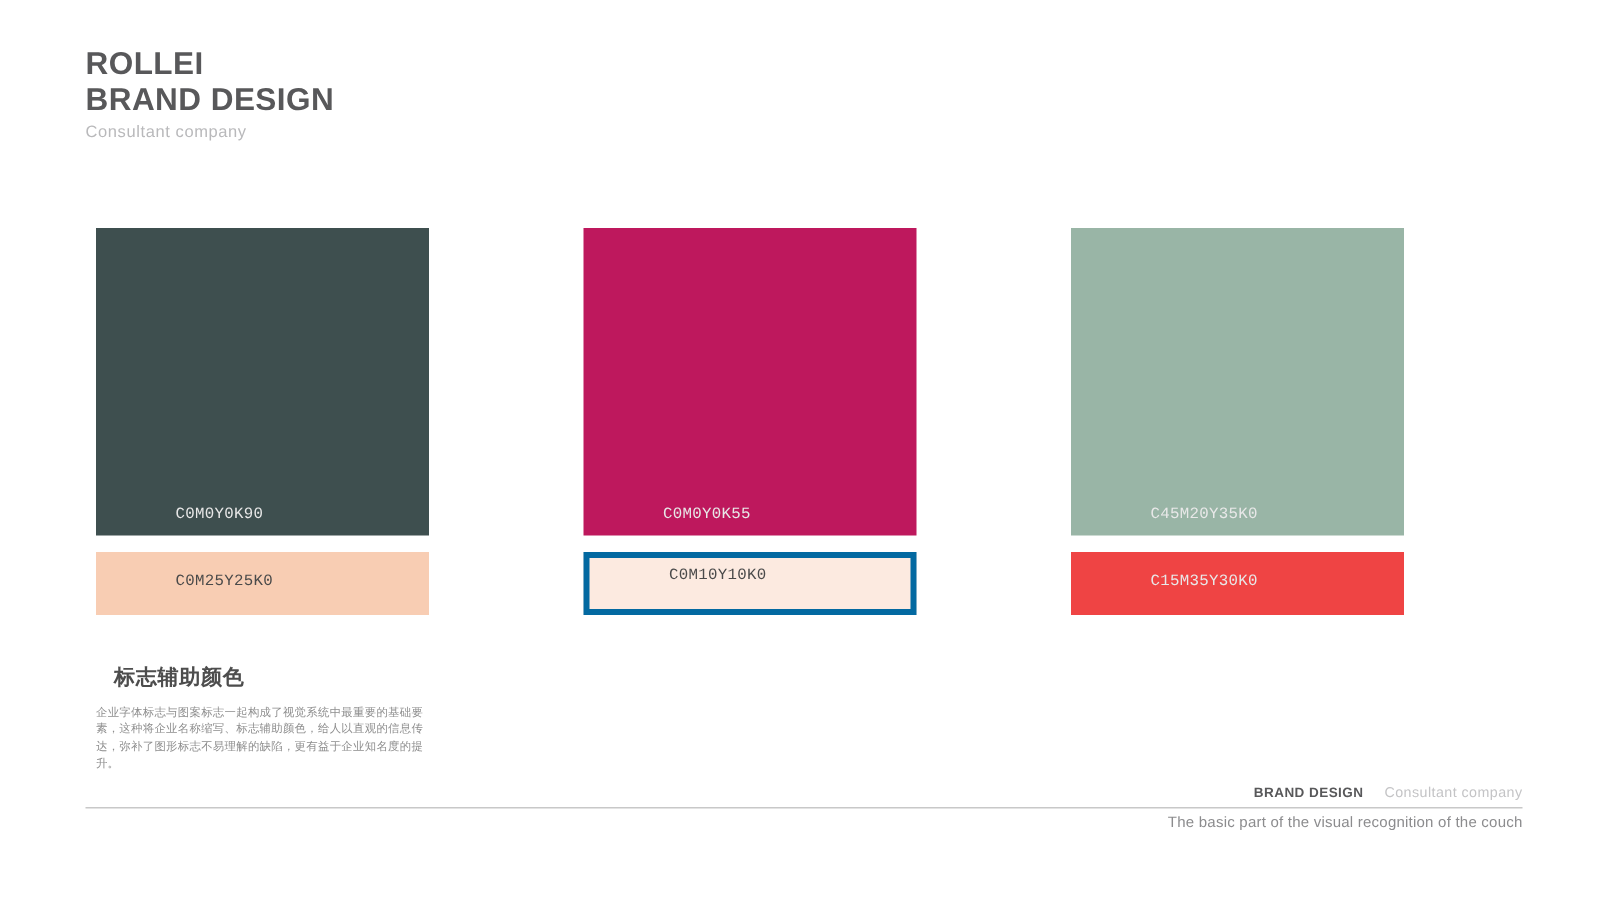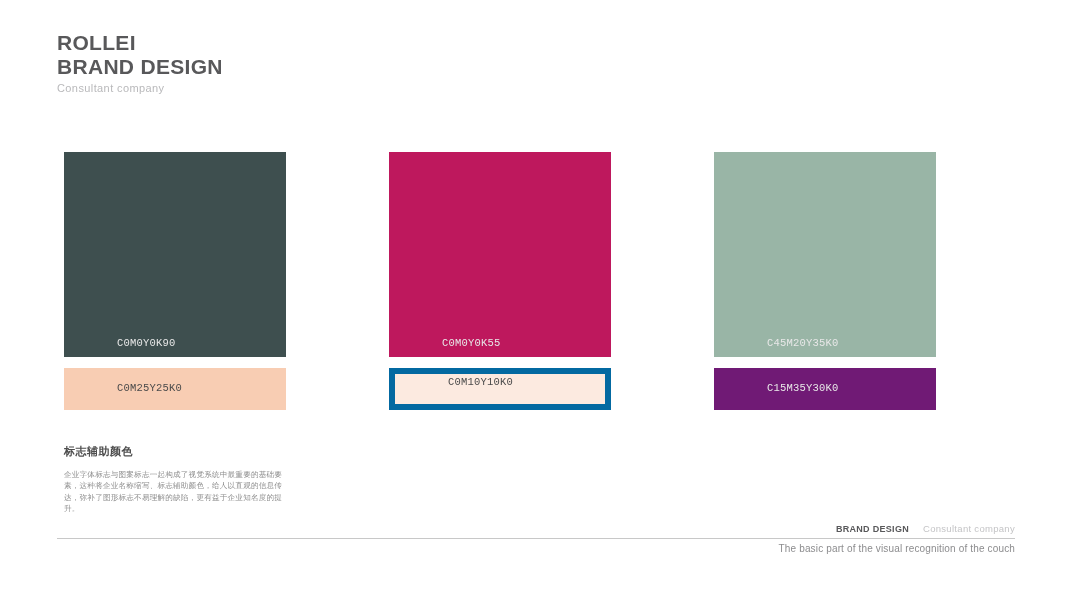--- a/index.html
+++ b/index.html
@@ -70,21 +70,21 @@
     height: 205px;
     box-sizing: border-box;
   }
   .swatch-sub {
     position: relative;
     height: 42px;
     margin-top: 11px;
     box-sizing: border-box;
   }
   .swatch-bordered {
-    border: 6px solid #0369a1;
+    border: 4px solid #0369a1;
   }
 
   .swatch-label {
     position: absolute;
     left: 12px;
     bottom: 8px;
     font-family: Liberation Mono, monospace;
     font-size: 10.5px;
     letter-spacing: 0.2px;
     color: #e8e8e8;
@@ -99,26 +99,26 @@
   }
 
   
   .description {
     position: absolute;
     left: 64px;
     top: 443px;
     width: 218px;
   }
   .desc-title {
-    font-size: 11px;
+    font-size: 14px;
     font-weight: bold;
     color: #4d4d4d;
     letter-spacing: 0.5px;
     line-height: 16px;
-    margin: 0 0 10px 0;
+    margin: 0 0 10px 12px;
   }
   .desc-body {
     font-size: 7.6px;
     color: #8e8e8e;
     line-height: 11.4px;
     letter-spacing: 0.1px;
     margin: 0;
     text-align: justify;
   }
 
@@ -194,21 +194,21 @@
       </div>
       <div class="swatch-sub swatch-bordered" style="background-color: rgb(252, 234, 224);">
         <span class="swatch-label label-dark" style="color: rgb(74, 74, 74);">C0M10Y10K0</span>
       </div>
     </div>
 
     <div class="palette-col col-3">
       <div class="swatch-main" style="background-color: rgb(153, 181, 166);">
         <span class="swatch-label" style="color: rgb(232, 232, 232);">C45M20Y35K0</span>
       </div>
-      <div class="swatch-sub" style="background-color: #701a75;">
+      <div class="swatch-sub" style="background-color: #ef4444;">
         <span class="swatch-label" style="color: rgb(232, 232, 232);">C15M35Y30K0</span>
       </div>
     </div>
 
   </div>
 
   <div class="description">
     <h2 class="desc-title">标志辅助颜色</h2>
     <p class="desc-body">企业字体标志与图案标志一起构成了视觉系统中最重要的基础要素，这种将企业名称缩写、标志辅助颜色，给人以直观的信息传达，弥补了图形标志不易理解的缺陷，更有益于企业知名度的提升。</p>
   </div>

